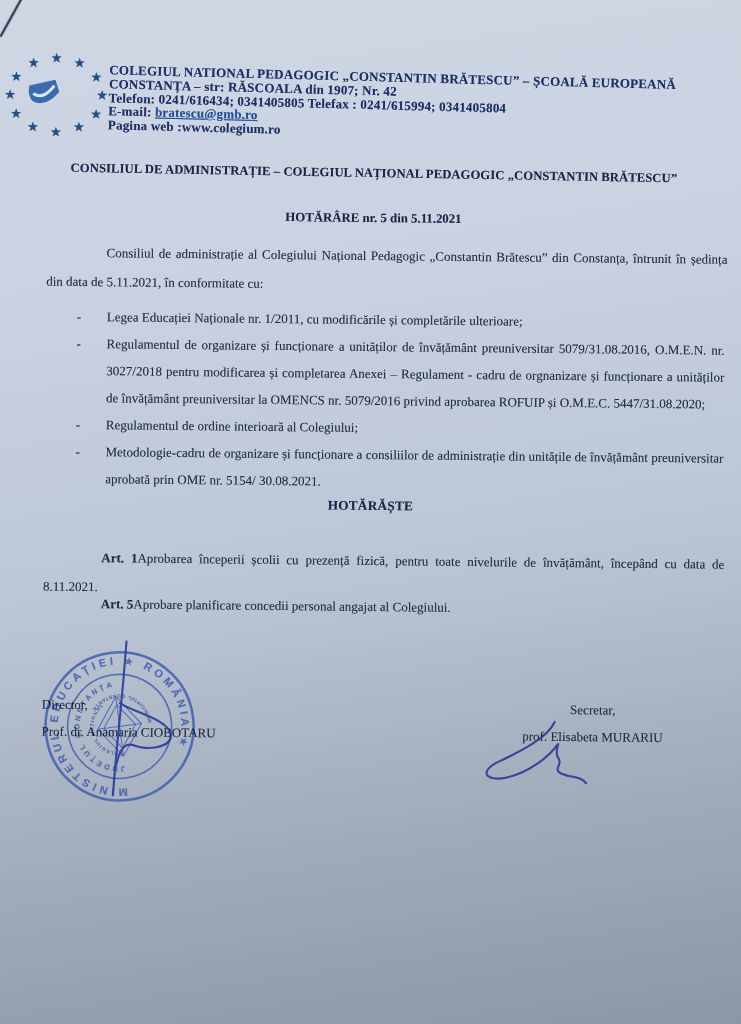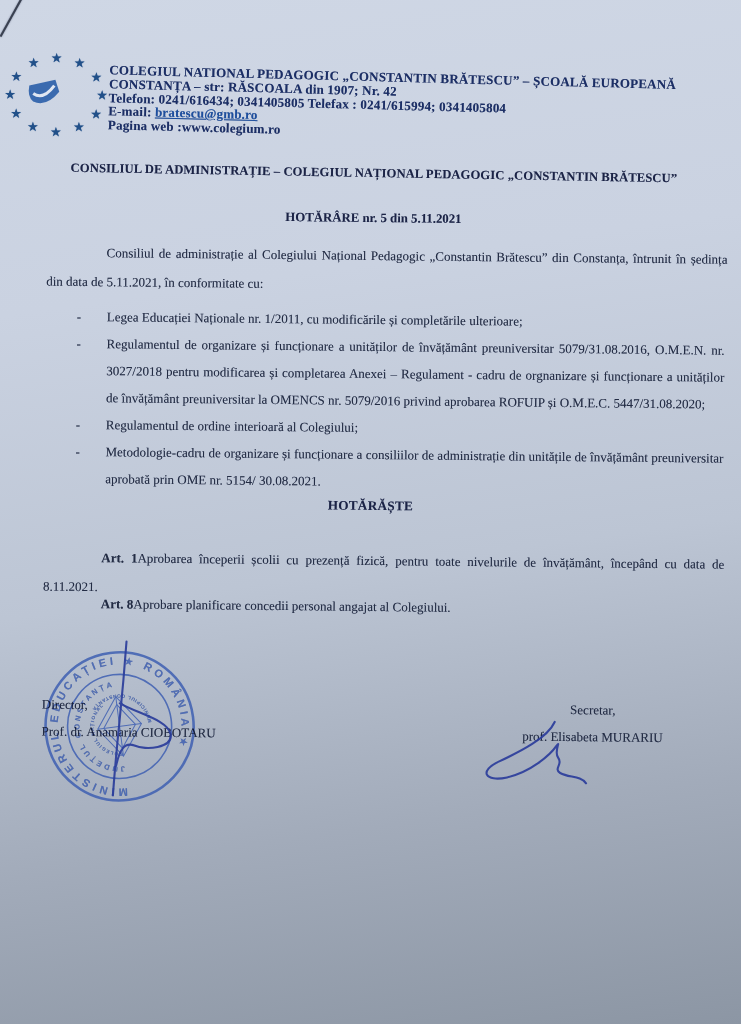--- a/index.html
+++ b/index.html
@@ -109,21 +109,21 @@
       <div class="btext">Metodologie-cadru de organizare și funcționare a consiliilor de administrație din unitățile de învățământ preuniversitar aprobată prin OME nr. 5154/ 30.08.2021.</div>
     </div>
   </div>
 
   <div class="decision">HOTĂRĂȘTE</div>
 
   <div class="art art1">
     <span class="art-label">Art. 1</span><span>Aprobarea începerii școlii cu prezență fizică, pentru toate nivelurile de învățământ, începând cu data de 8.11.2021.</span>
   </div>
   <div class="art art2">
-    <span class="art-label">Art. 8</span><span>Aprobare planificare concedii personal angajat al Colegiului.</span>
+    <span class="art-label">Art. 5</span><span>Aprobare planificare concedii personal angajat al Colegiului.</span>
   </div>
 
   <div class="sig-left">
     <div>Director,</div>
     <div>Prof. dr. Anamaria CIOBOTARU</div>
   </div>
   <div class="sig-right">
     <div>Secretar,</div>
     <div>prof. Elisabeta MURARIU</div>
   </div>

